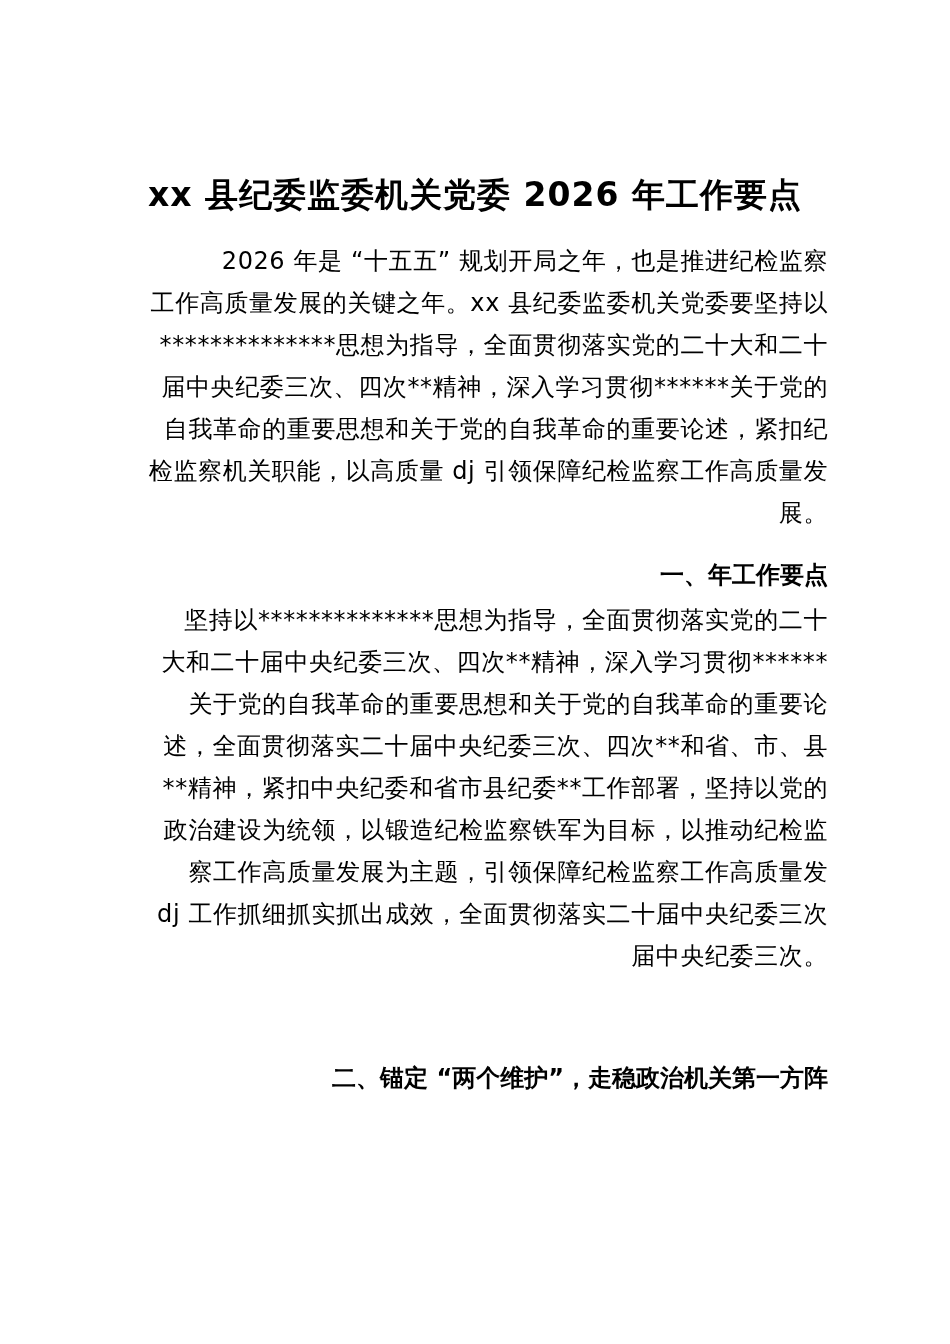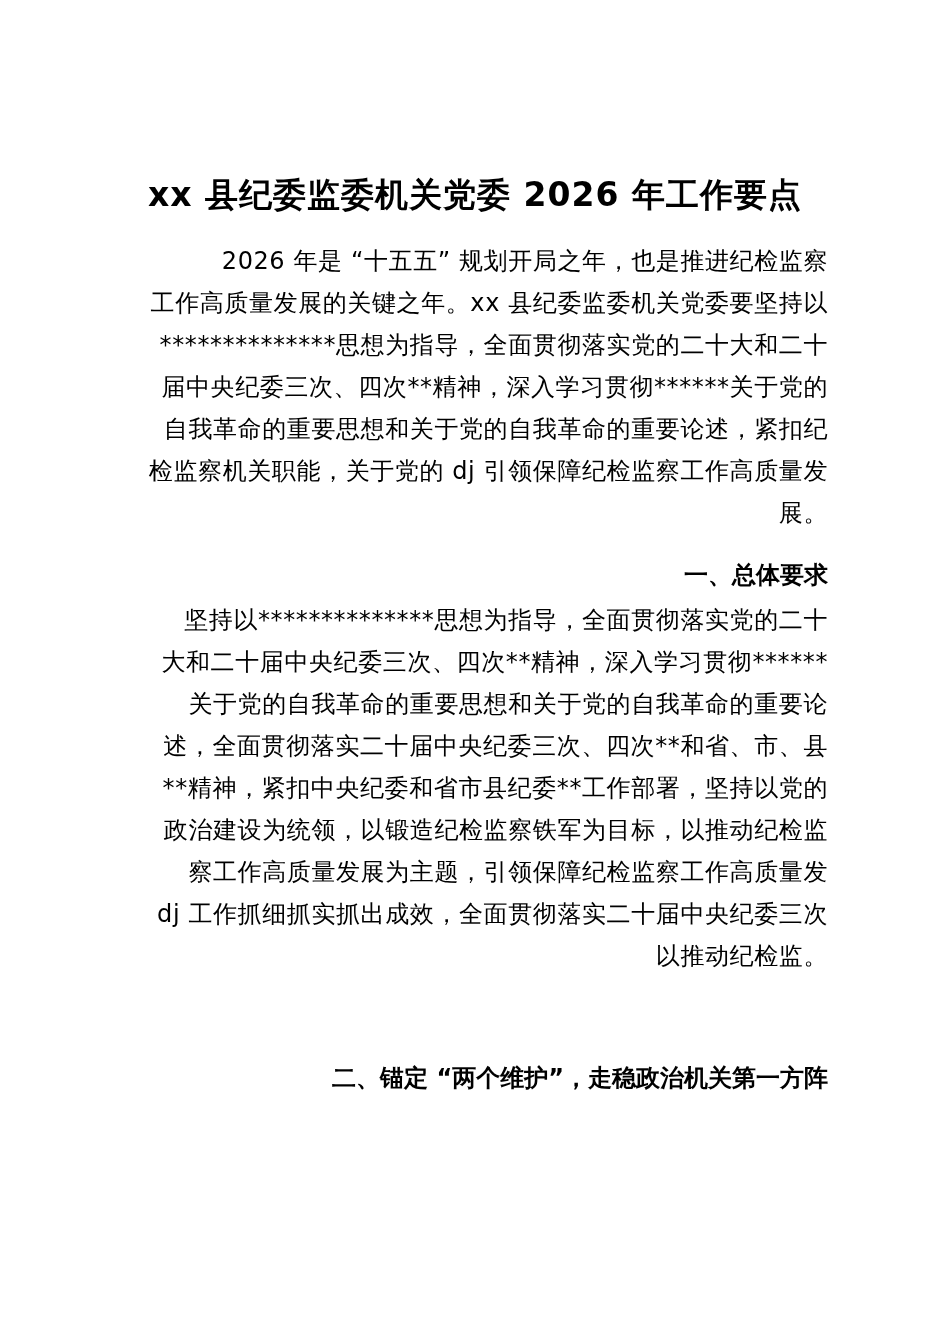--- a/index.html
+++ b/index.html
@@ -74,37 +74,37 @@
 <div class="page">
 
   <div class="title">xx 县纪委监委机关党委 2026 年工作要点</div>
 
   <div class="body-block para" id="intro">
     <div class="line indent">2026 年是 “十五五” 规划开局之年，也是推进纪检监察</div>
     <div class="line">工作高质量发展的关键之年。xx 县纪委监委机关党委要坚持以</div>
     <div class="line">**************思想为指导，全面贯彻落实党的二十大和二十</div>
     <div class="line">届中央纪委三次、四次**精神，深入学习贯彻******关于党的</div>
     <div class="line">自我革命的重要思想和关于党的自我革命的重要论述，紧扣纪</div>
-    <div class="line">检监察机关职能，关于党的 dj 引领保障纪检监察工作高质量发</div>
+    <div class="line">检监察机关职能，以高质量 dj 引领保障纪检监察工作高质量发</div>
     <div class="line">展。</div>
   </div>
 
   <div class="body-block" id="heading-1">
-    <div class="heading">一、总体要求</div>
+    <div class="heading">一、年工作要点</div>
   </div>
 
   <div class="body-block para" id="section-1">
     <div class="line indent">坚持以**************思想为指导，全面贯彻落实党的二十</div>
     <div class="line">大和二十届中央纪委三次、四次**精神，深入学习贯彻******</div>
     <div class="line">关于党的自我革命的重要思想和关于党的自我革命的重要论</div>
     <div class="line">述，全面贯彻落实二十届中央纪委三次、四次**和省、市、县</div>
     <div class="line">**精神，紧扣中央纪委和省市县纪委**工作部署，坚持以党的</div>
     <div class="line">政治建设为统领，以锻造纪检监察铁军为目标，以推动纪检监</div>
     <div class="line">察工作高质量发展为主题，引领保障纪检监察工作高质量发</div>
     <div class="line">dj 工作抓细抓实抓出成效，全面贯彻落实二十届中央纪委三次</div>
-    <div class="line">以推动纪检监。</div>
+    <div class="line">届中央纪委三次。</div>
   </div>
 
   <div class="body-block" id="heading-2">
     <div class="heading">二、锚定 “两个维护”，走稳政治机关第一方阵</div>
   </div>
 
 </div>
 
 </body></html>

